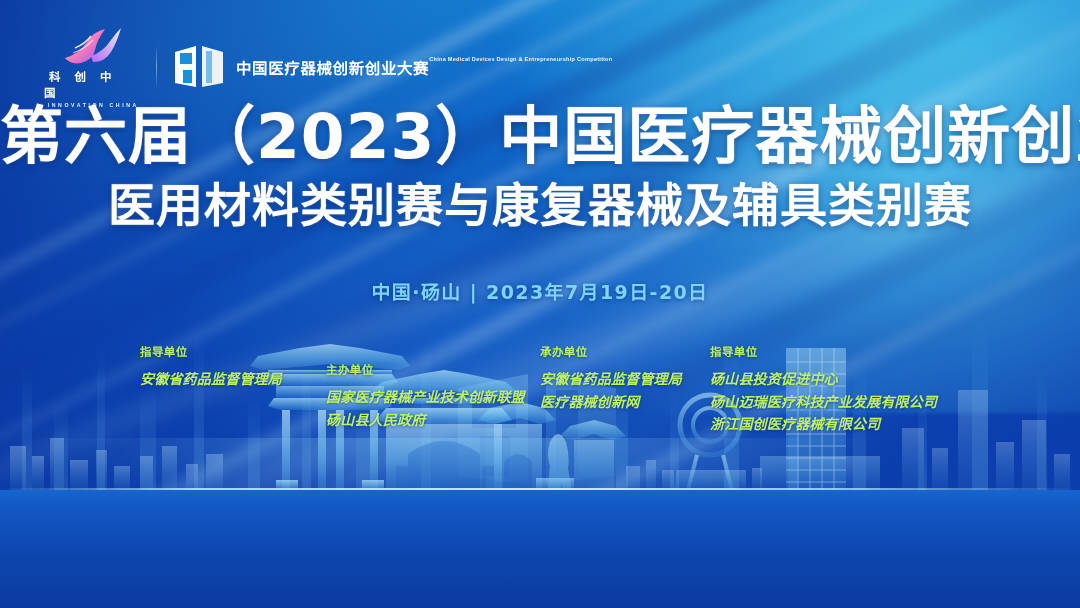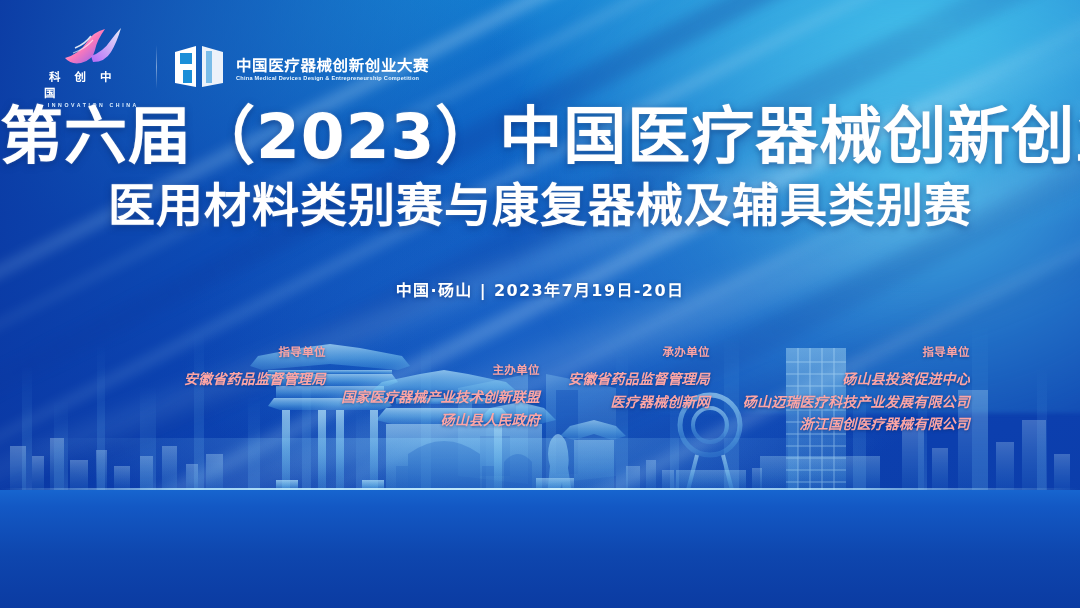--- a/index.html
+++ b/index.html
@@ -61,44 +61,44 @@
   
   .logo-row{position:absolute;left:44px;top:26px;display:flex;align-items:center;gap:16px;}
   .logo-kc{display:flex;flex-direction:column;align-items:center;gap:2px;width:96px;}
   .logo-kc .mark{width:62px;height:40px;}
   .logo-kc .cn{font-size:11.5px;letter-spacing:5px;color:#ffffff;font-weight:700;text-indent:5px;
     font-family:"DejaVu Sans","Liberation Sans",sans-serif;}
   .logo-kc .en{font-size:5.2px;letter-spacing:2.6px;color:#dff1ff;text-indent:2.6px;font-weight:700;}
   .divider-v{width:1px;height:44px;background:linear-gradient(180deg,rgba(255,255,255,0),rgba(255,255,255,.45),rgba(255,255,255,0));}
   .logo-cmd{display:flex;align-items:center;gap:11px;}
   .logo-cmd .mark{width:52px;height:44px;}
-  .logo-cmd .txt{display:flex;flex-direction:column;gap:0;}
+  .logo-cmd .txt{display:flex;flex-direction:row;gap:0;}
   .logo-cmd .cn{font-size:15.5px;font-weight:700;color:#fff;letter-spacing:.6px;
     font-family:"DejaVu Sans","Liberation Sans",sans-serif;}
   .logo-cmd .en{font-size:5.6px;color:#eaf6ff;letter-spacing:.25px;font-weight:700;white-space:nowrap;}
 
   
   .titles{position:absolute;left:0;right:0;top:104px;text-align:center;}
   .title-line{
     font-family:"DejaVu Sans","Liberation Sans",sans-serif;
     font-weight:700;color:#ffffff;line-height:1.06;white-space:nowrap;
     letter-spacing:1px;
     text-shadow:0 2px 7px rgba(5,40,110,.55), 0 0 2px rgba(255,255,255,.35);
   }
   .title-1{font-size:63px;}
   .title-2{font-size:47px;margin-top:10px;}
 
   .datebar{position:absolute;left:0;right:0;top:277px;text-align:center;}
   .datebar span{font-family:"DejaVu Sans","Liberation Sans",sans-serif;
-    font-size:16px;font-weight:700;color:#ffffff;letter-spacing:1.4px;
+    font-size:19px;font-weight:700;color:#7dd3fc;letter-spacing:1.4px;
     text-shadow:0 1px 4px rgba(6,42,112,.55);}
 
   
   .orgs{position:absolute;left:140px;top:343px;width:830px;display:flex;}
-  .org-col{color:#fca5a5;text-align:right;}
+  .org-col{color:#bef264;}
   .org-col:nth-child(1){width:186px;}
   .org-col:nth-child(2){width:214px;margin-top:18px;}
   .org-col:nth-child(3){width:170px;}
   .org-col:nth-child(4){width:260px;}
   .org-h{font-size:11.5px;font-weight:700;margin-bottom:9px;letter-spacing:.4px;
     font-family:"DejaVu Sans","Liberation Sans",sans-serif;
     text-shadow:0 1px 3px rgba(6,40,110,.6);}
   .org-i{font-size:14px;font-weight:700;line-height:1.62;letter-spacing:.2px;
     font-family:"DejaVu Sans","Liberation Sans",sans-serif;
     text-shadow:0 1px 3px rgba(6,40,110,.6);white-space:nowrap;font-style:italic;}

